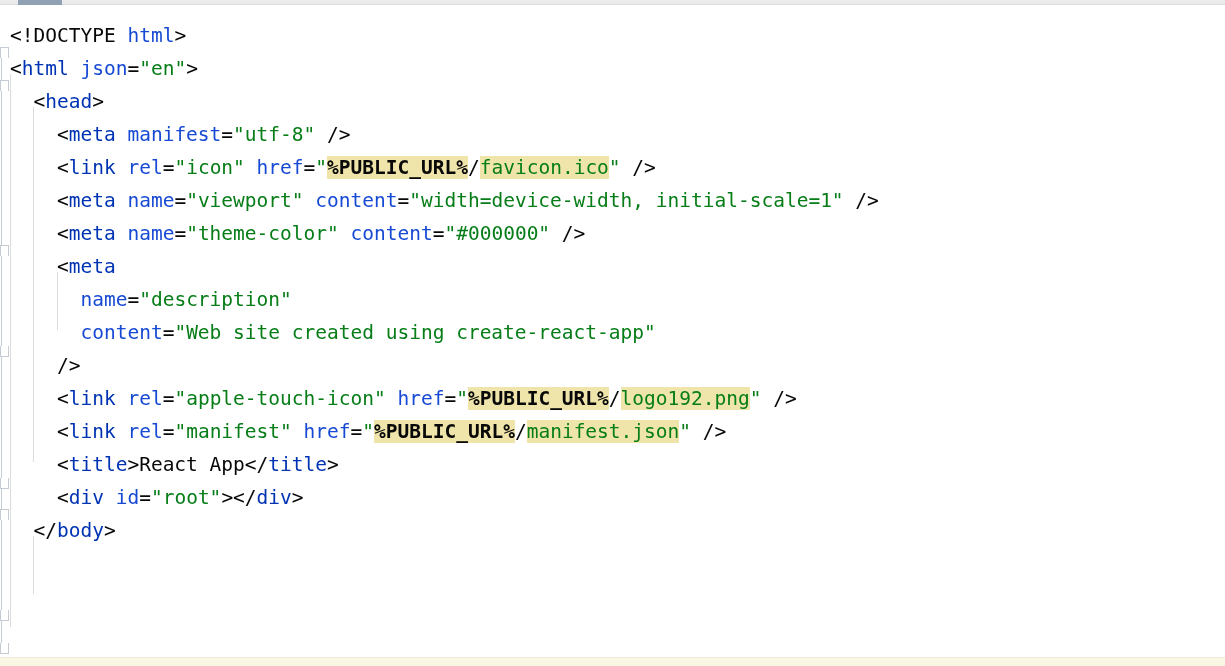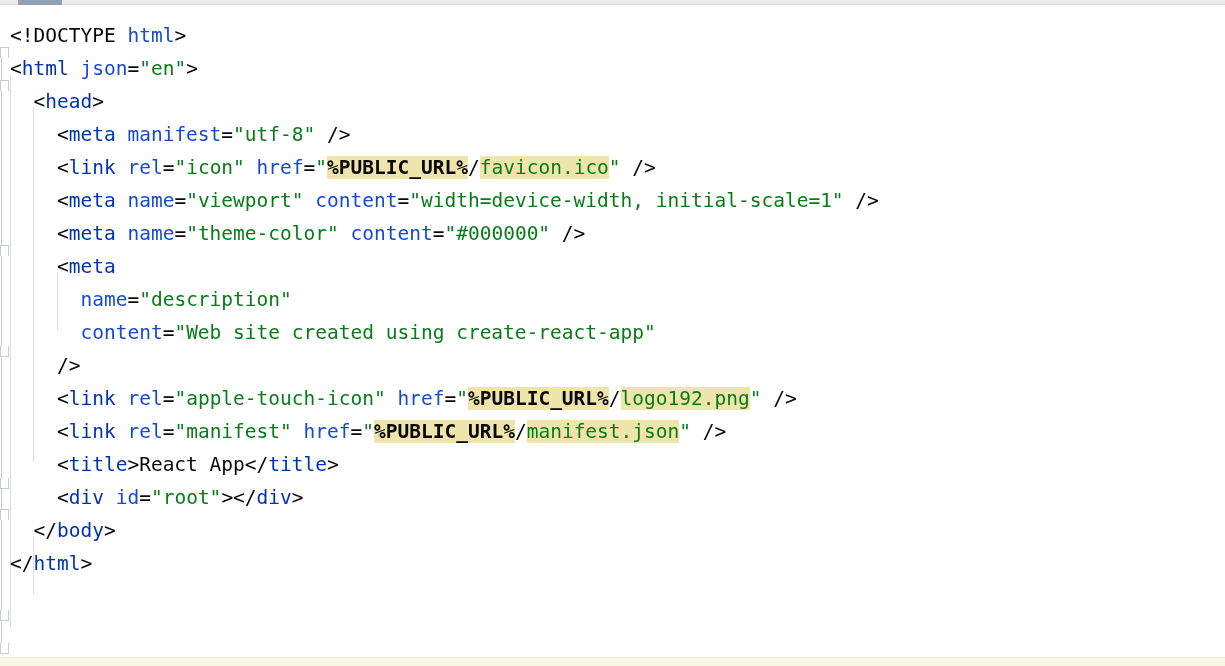--- a/index.html
+++ b/index.html
@@ -141,18 +141,17 @@
       <div class="line"><span class="tok-pl">    &lt;</span><span class="tok-tag">meta</span><span class="tok-pl"> </span><span class="tok-attr">name</span><span class="tok-pl">=</span><span class="tok-str">"theme-color"</span><span class="tok-pl"> </span><span class="tok-attr">content</span><span class="tok-pl">=</span><span class="tok-str">"#000000"</span><span class="tok-pl"> /&gt;</span></div>
       <div class="line"><span class="tok-pl">    &lt;</span><span class="tok-tag">meta</span></div>
       <div class="line"><span class="tok-pl">      </span><span class="tok-attr">name</span><span class="tok-pl">=</span><span class="tok-str">"description"</span></div>
       <div class="line"><span class="tok-pl">      </span><span class="tok-attr">content</span><span class="tok-pl">=</span><span class="tok-str">"Web site created using create-react-app"</span></div>
       <div class="line"><span class="tok-pl">    /&gt;</span></div>
       <div class="line"><span class="tok-pl">    &lt;</span><span class="tok-tag">link</span><span class="tok-pl"> </span><span class="tok-attr">rel</span><span class="tok-pl">=</span><span class="tok-str">"apple-touch-icon"</span><span class="tok-pl"> </span><span class="tok-attr">href</span><span class="tok-pl">=</span><span class="tok-str">"</span><span class="tok-hlp">%PUBLIC_URL%</span><span class="tok-pl">/</span><span class="tok-hls">logo192.png</span><span class="tok-str">"</span><span class="tok-pl"> /&gt;</span></div>
       <div class="line"><span class="tok-pl">    &lt;</span><span class="tok-tag">link</span><span class="tok-pl"> </span><span class="tok-attr">rel</span><span class="tok-pl">=</span><span class="tok-str">"manifest"</span><span class="tok-pl"> </span><span class="tok-attr">href</span><span class="tok-pl">=</span><span class="tok-str">"</span><span class="tok-hlp">%PUBLIC_URL%</span><span class="tok-pl">/</span><span class="tok-hls">manifest.json</span><span class="tok-str">"</span><span class="tok-pl"> /&gt;</span></div>
       <div class="line"><span class="tok-pl">    &lt;</span><span class="tok-tag">title</span><span class="tok-pl">&gt;React App&lt;/</span><span class="tok-tag">title</span><span class="tok-pl">&gt;</span></div>
       <div class="line"><span class="tok-pl">    &lt;</span><span class="tok-tag">div</span><span class="tok-pl"> </span><span class="tok-attr">id</span><span class="tok-pl">=</span><span class="tok-str">"root"</span><span class="tok-pl">&gt;&lt;/</span><span class="tok-tag">div</span><span class="tok-pl">&gt;</span></div>
       <div class="line"><span class="tok-pl">  &lt;/</span><span class="tok-tag">body</span><span class="tok-pl">&gt;</span></div>
-      <div class="line"><span class="tok-pl">&lt;/</span><span class="tok-tag">html</span><span class="tok-pl">&gt;</span></div>
     </div>
 
   <div class="bottom-band"></div>
 
 </div>
 
 </body></html>

